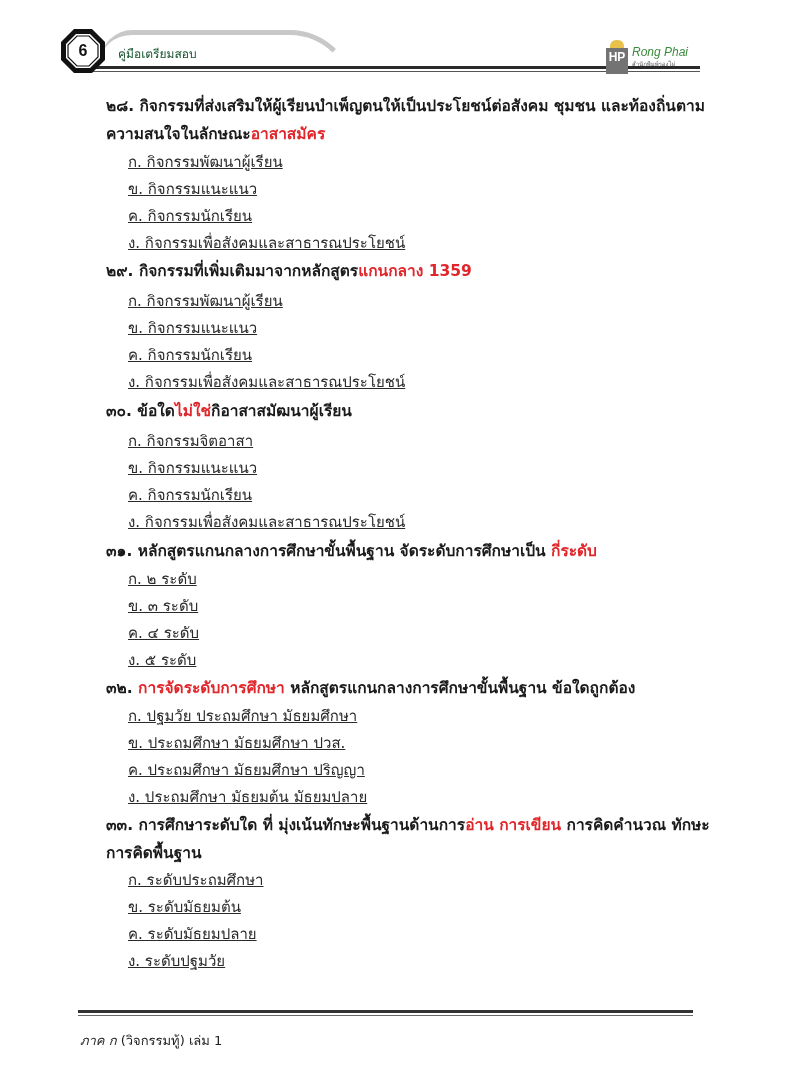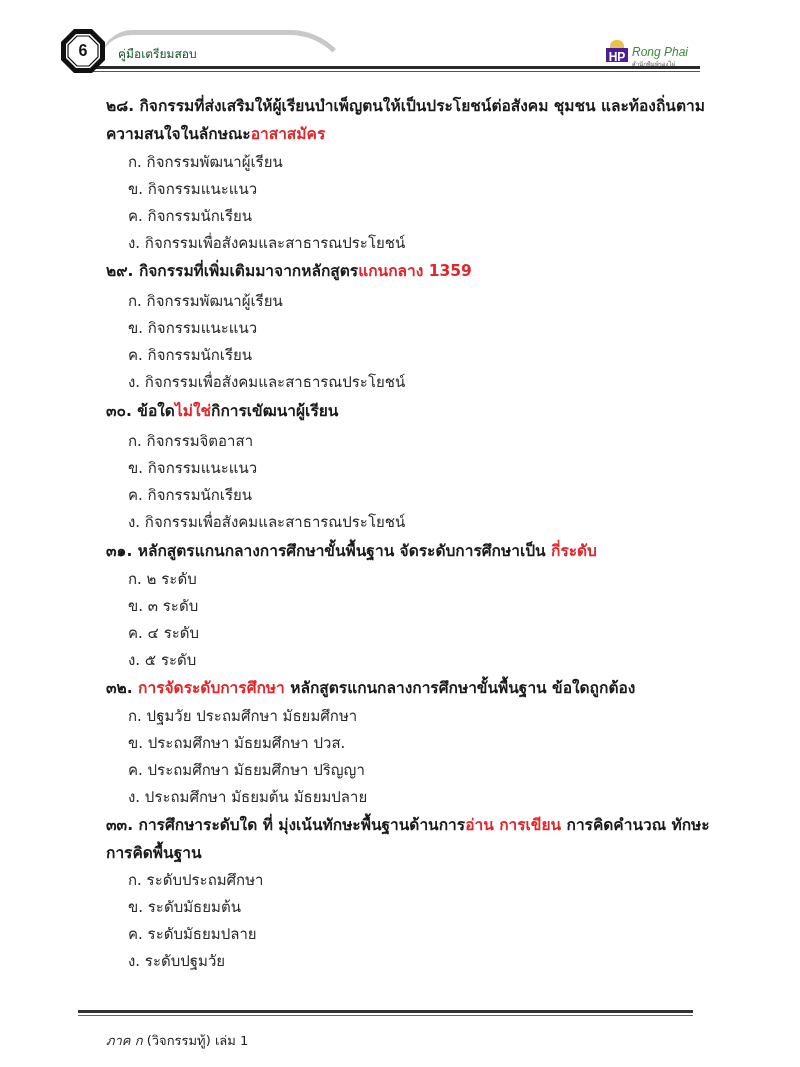--- a/index.html
+++ b/index.html
@@ -24,22 +24,22 @@
     .page-num {
       position: absolute; left: 0; top: 0; width: 46px; height: 46px;
       line-height: 46px; text-align: center; font-weight: bold; font-size: 16px;
       font-family: "Liberation Sans", sans-serif; color: #111;
     }
     .book-title {
       position: absolute; left: 118px; top: 44px; font-size: 12px; color: #14532d;
     }
     .logo { position: absolute; left: 606px; top: 40px; width: 100px; height: 28px; }
     .logo-box {
-      position: absolute; left: 0; top: 8px; width: 22px; height: 14px;
-      background: #4c1d95; color: #fff; font-weight: bold; font-size: 12px;
+      position: absolute; left: 0; top: 8px; width: 22px; height: 26px;
+      background: #737373; color: #fff; font-weight: bold; font-size: 12px;
       line-height: 18px; text-align: center; font-family: "Liberation Sans", sans-serif;
     }
     .logo-name {
       position: absolute; left: 26px; top: 5px; font-size: 12px; font-style: italic;
       font-weight: normal; color: #3a8a3a; font-family: "Liberation Sans", sans-serif;
     }
     .logo-sub {
       position: absolute; left: 26px; top: 19px; font-size: 6px; color: #555;
     }
     .logo-hat {
@@ -49,30 +49,30 @@
 
     
     .content { position: absolute; left: 0; top: 0; width: 800px; }
     .q-line {
       position: absolute; left: 78px; font-size: 15.5px; font-weight: bold; color: #1a1a1a;
       white-space: nowrap;
       margin-left: 28px;
     }
     .q-line .hl { color: #e0262a; }
     .opt {
-      position: absolute; left: 128px; font-size: 15px; color: #2a2a2a; white-space: nowrap;
+      position: absolute; left: 128px; font-size: 15px; color: #2a2a2a; white-space: nowrap; text-decoration: underline;
     }
 
     
     .footer-rule-top { position: absolute; left: 78px; top: 1010px; width: 615px; height: 3px; background: #333; }
     .footer-rule-bot { position: absolute; left: 78px; top: 1015px; width: 615px; height: 1px; background: #666; }
     .footer-text {
       position: absolute; left: 80px; top: 1030px; font-size: 13px; color: #222;
     }
-    .footer-text .it { font-style: italic; margin-left: 26px; }
+    .footer-text .it { font-style: italic; }
   </style>
 </head>
 <body>
 
 <div class="header">
   <div class="header-arc"></div>
   <div class="header-rule-top"></div>
   <div class="header-rule-bot"></div>
   <div class="page-badge">
     <svg width="46" height="46" viewBox="0 0 46 46">
@@ -109,21 +109,21 @@
     <span>๒๙.</span>
     <span>กิจกรรมที่เพิ่มเติมมาจากหลักสูตร</span><span class="hl">แกนกลาง 1359</span>
   </div>
   <div class="opt" style="top:289px">ก. กิจกรรมพัฒนาผู้เรียน</div>
   <div class="opt" style="top:316px">ข. กิจกรรมแนะแนว</div>
   <div class="opt" style="top:343px">ค. กิจกรรมนักเรียน</div>
   <div class="opt" style="top:370px">ง. กิจกรรมเพื่อสังคมและสาธารณประโยชน์</div>
 
   <div class="q-line" style="top:398px">
     <span>๓๐.</span>
-    <span>ข้อใด</span><span class="hl">ไม่ใช่</span><span>กิการเขัฒนาผู้เรียน</span>
+    <span>ข้อใด</span><span class="hl">ไม่ใช่</span><span>กิอาสาสมัฒนาผู้เรียน</span>
   </div>
   <div class="opt" style="top:429px">ก. กิจกรรมจิตอาสา</div>
   <div class="opt" style="top:456px">ข. กิจกรรมแนะแนว</div>
   <div class="opt" style="top:483px">ค. กิจกรรมนักเรียน</div>
   <div class="opt" style="top:510px">ง. กิจกรรมเพื่อสังคมและสาธารณประโยชน์</div>
 
   <div class="q-line" style="top:538px">
     <span>๓๑.</span>
     <span>หลักสูตรแกนกลางการศึกษาขั้นพื้นฐาน จัดระดับการศึกษาเป็น </span><span class="hl">กี่ระดับ</span>
   </div>

